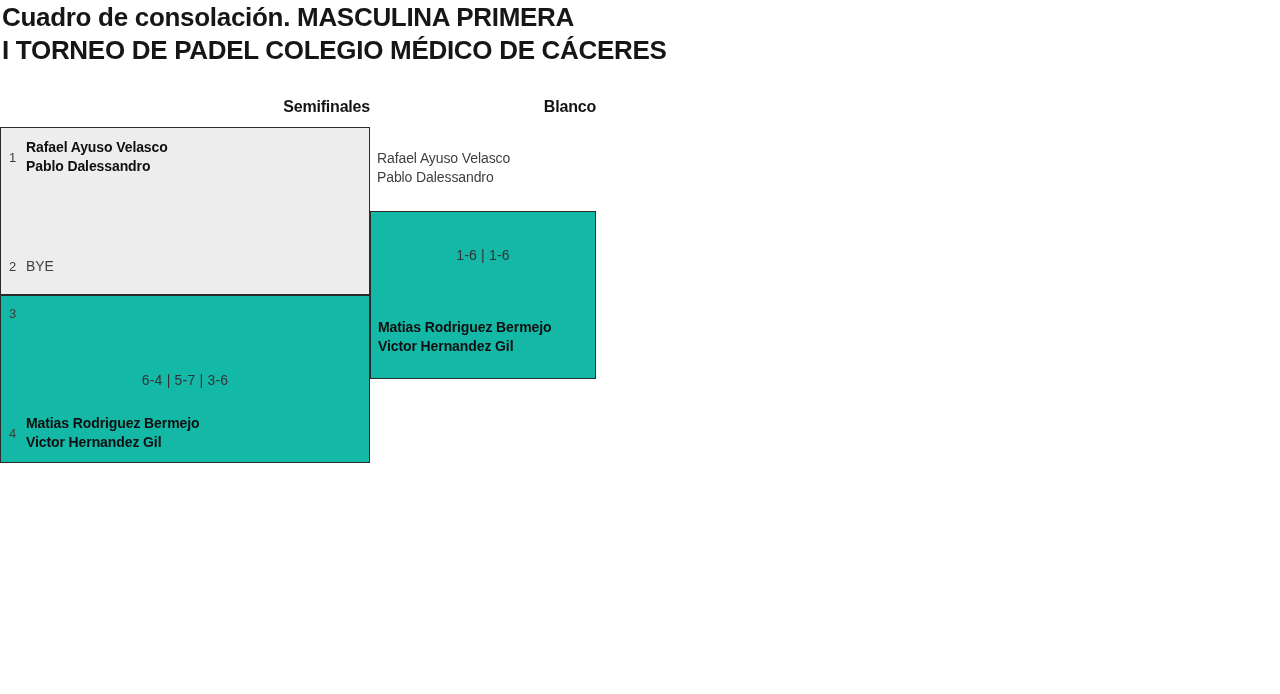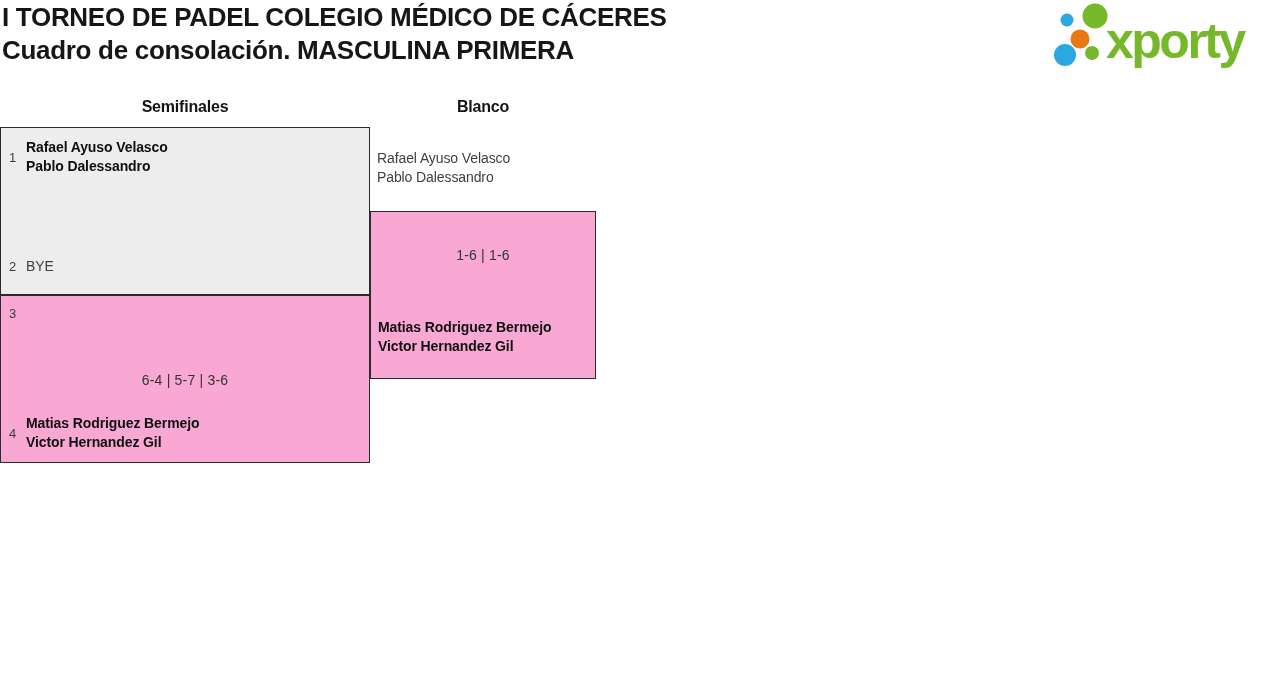--- a/index.html
+++ b/index.html
@@ -15,27 +15,27 @@
   .title-block { position:absolute; left:2px; top:1px; }
   .title-line {
     font-size:26px; font-weight:700; color:#161616;
     line-height:33px; letter-spacing:-0.3px; white-space:nowrap;
   }
   
   .logo { position:absolute; left:1044px; top:0; width:236px; height:76px; display:block; cursor:pointer; }
   
   .round-label {
     position:absolute; top:98px; font-size:16px; font-weight:700;
-    color:#141414; text-align:center; letter-spacing:-0.2px;
+    color:#141414; text-align:right; letter-spacing:-0.2px;
   }
   .round-label.semis { left:0; width:370px; }
   .round-label.final { left:370px; width:226px; }
 
   .match-box {
-    position:absolute; border:1px solid #2b2b2b; background:#f9a8d4;
+    position:absolute; border:1px solid #2b2b2b; background:#14b8a6;
   }
   .match-box.shaded { background:#ededed; }
   #sf-match-1 { left:0;   top:127px; width:370px; height:168px; }
   #sf-match-2 { left:0;   top:295px; width:370px; height:168px; }
   #final-box  { left:370px; top:211px; width:226px; height:168px; }
 
   .team { position:absolute; left:8px; display:flex; align-items:center; gap:9px; }
   .team.slot-top    { top:10px; }
   .team.slot-bottom { bottom:10px; }
   .team.slot-bye    { bottom:18px; }
@@ -55,36 +55,24 @@
   
   .final-team-top { position:absolute; left:377px; top:149px; }
   .final-team-win { position:absolute; left:7px;  top:106px; }
 </style>
 </head>
 <body>
 
 <div class="page">
 
   <div class="title-block">
+    <div class="title-line">Cuadro de consolación. MASCULINA PRIMERA</div>
     <div class="title-line">I TORNEO DE PADEL COLEGIO MÉDICO DE CÁCERES</div>
-    <div class="title-line">Cuadro de consolación. MASCULINA PRIMERA</div>
   </div>
 
-  <a class="logo">
-    <svg width="236" height="76" viewBox="0 0 236 76" xmlns="http://www.w3.org/2000/svg">
-      <g>
-        <circle cx="23" cy="20" r="6.5" fill="#29a9e0"></circle>
-        <circle cx="51" cy="16" r="12.5" fill="#76b82a"></circle>
-        <circle cx="36" cy="39" r="9.5" fill="#e87714"></circle>
-        <circle cx="21" cy="55" r="11" fill="#29a9e0"></circle>
-        <circle cx="48" cy="53" r="7" fill="#76b82a"></circle>
-      </g>
-      <text x="62" y="58" font-family="Liberation Sans, DejaVu Sans, sans-serif" font-size="50" font-weight="bold" letter-spacing="-2.5" fill="#76b82a">xporty</text>
-    </svg>
-  </a>
 
   <div class="round-label semis">Semifinales</div>
   <div class="round-label final">Blanco</div>
 
   <div class="match-box shaded" id="sf-match-1">
     <div class="team slot-top winner">
       <span class="seed">1</span>
       <span class="names">
         <span class="nm" style="display:block">Rafael Ayuso Velasco</span>
         <span class="nm" style="display:block">Pablo Dalessandro</span>

